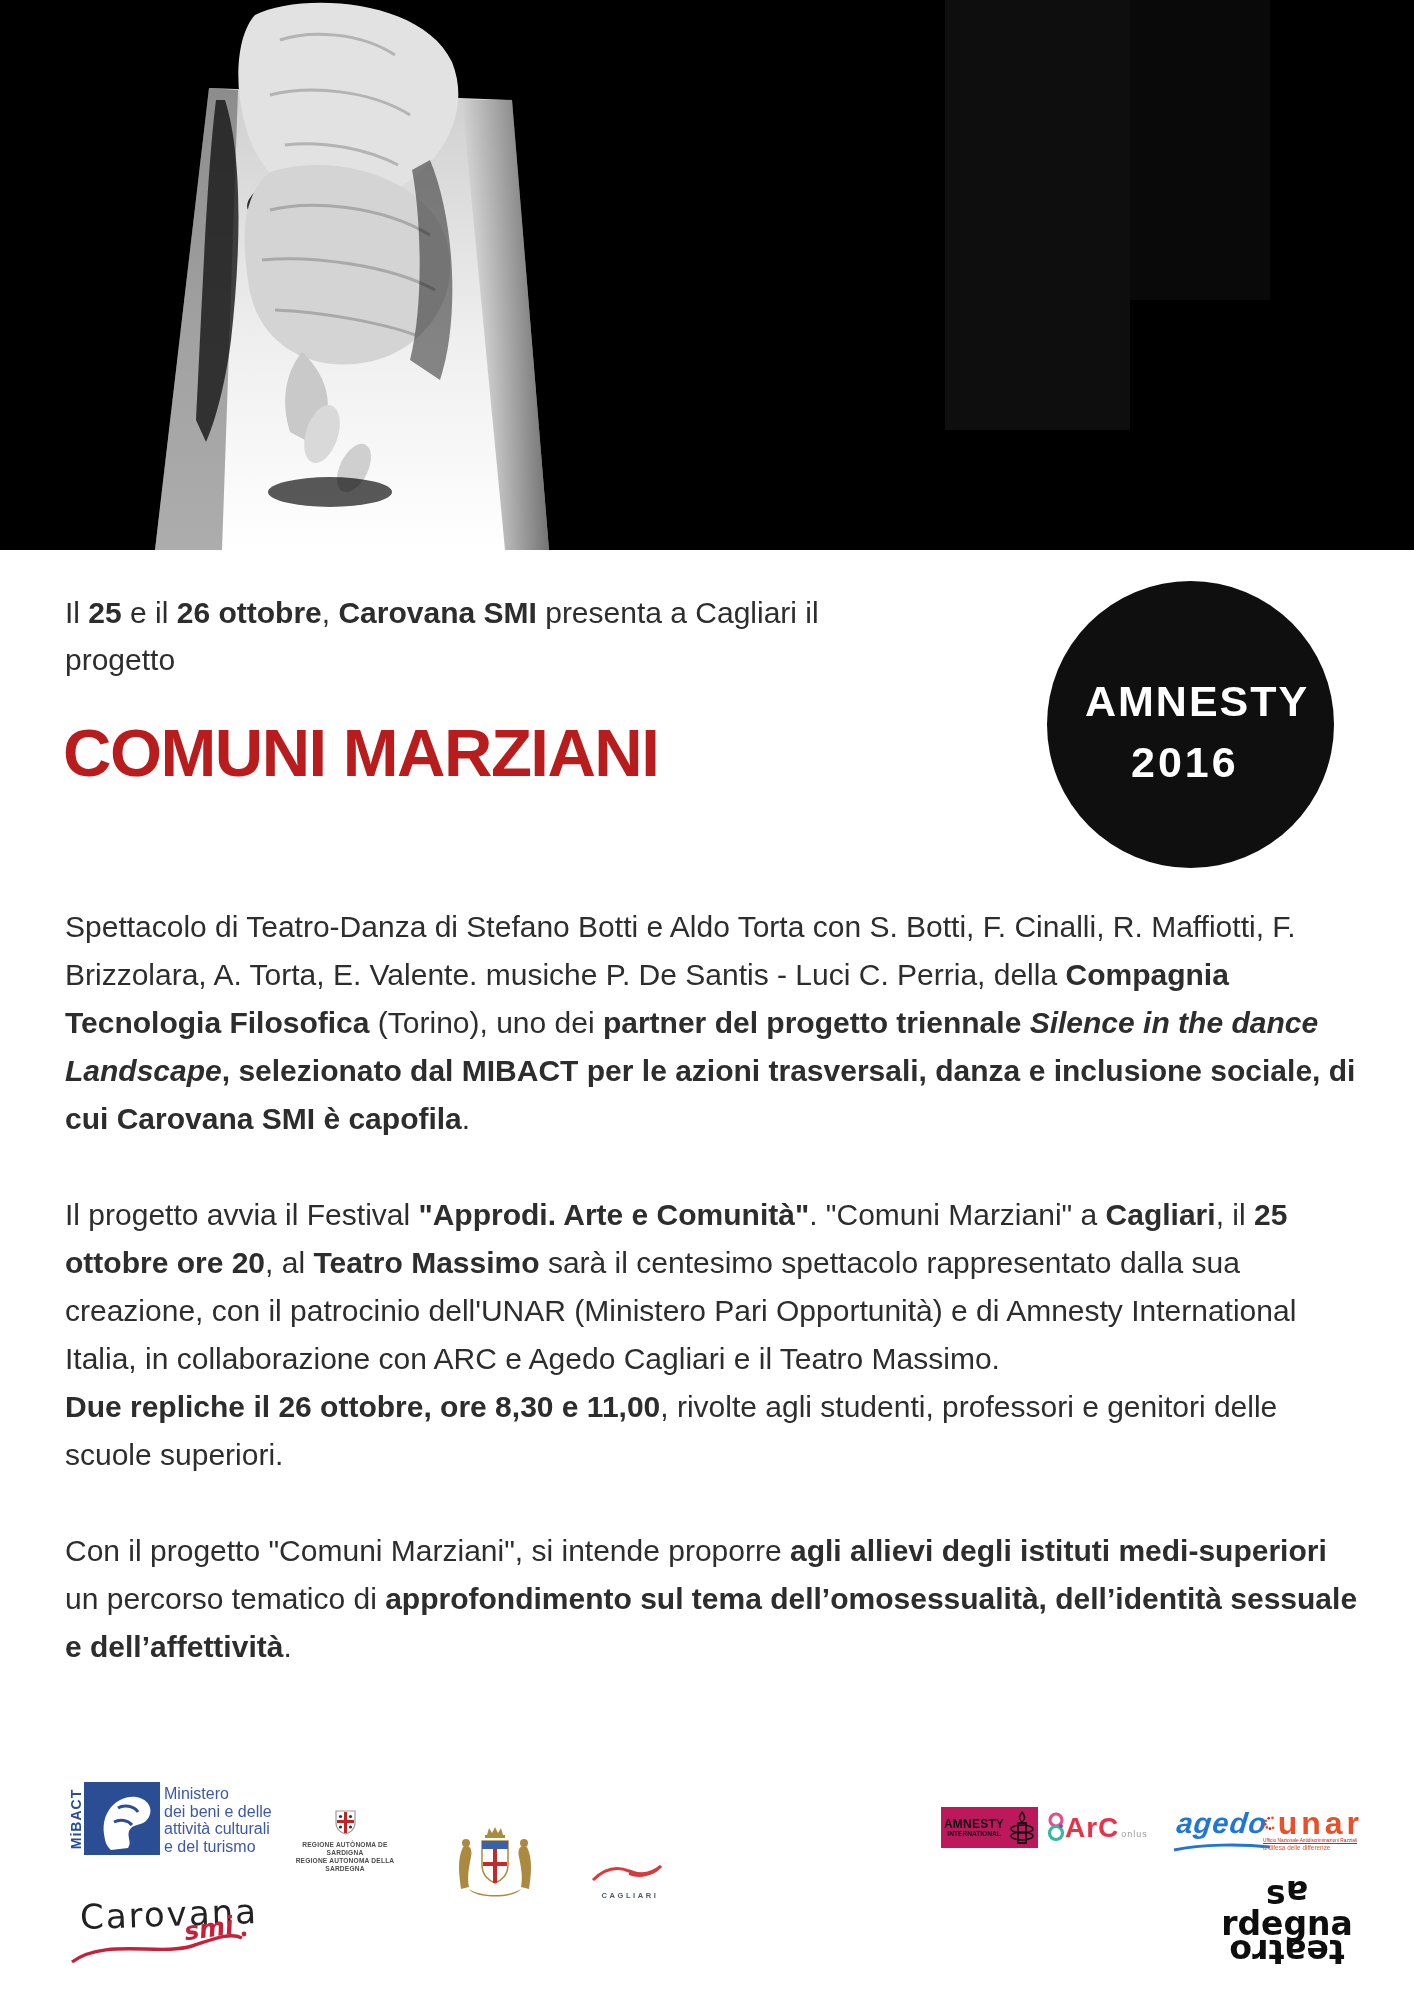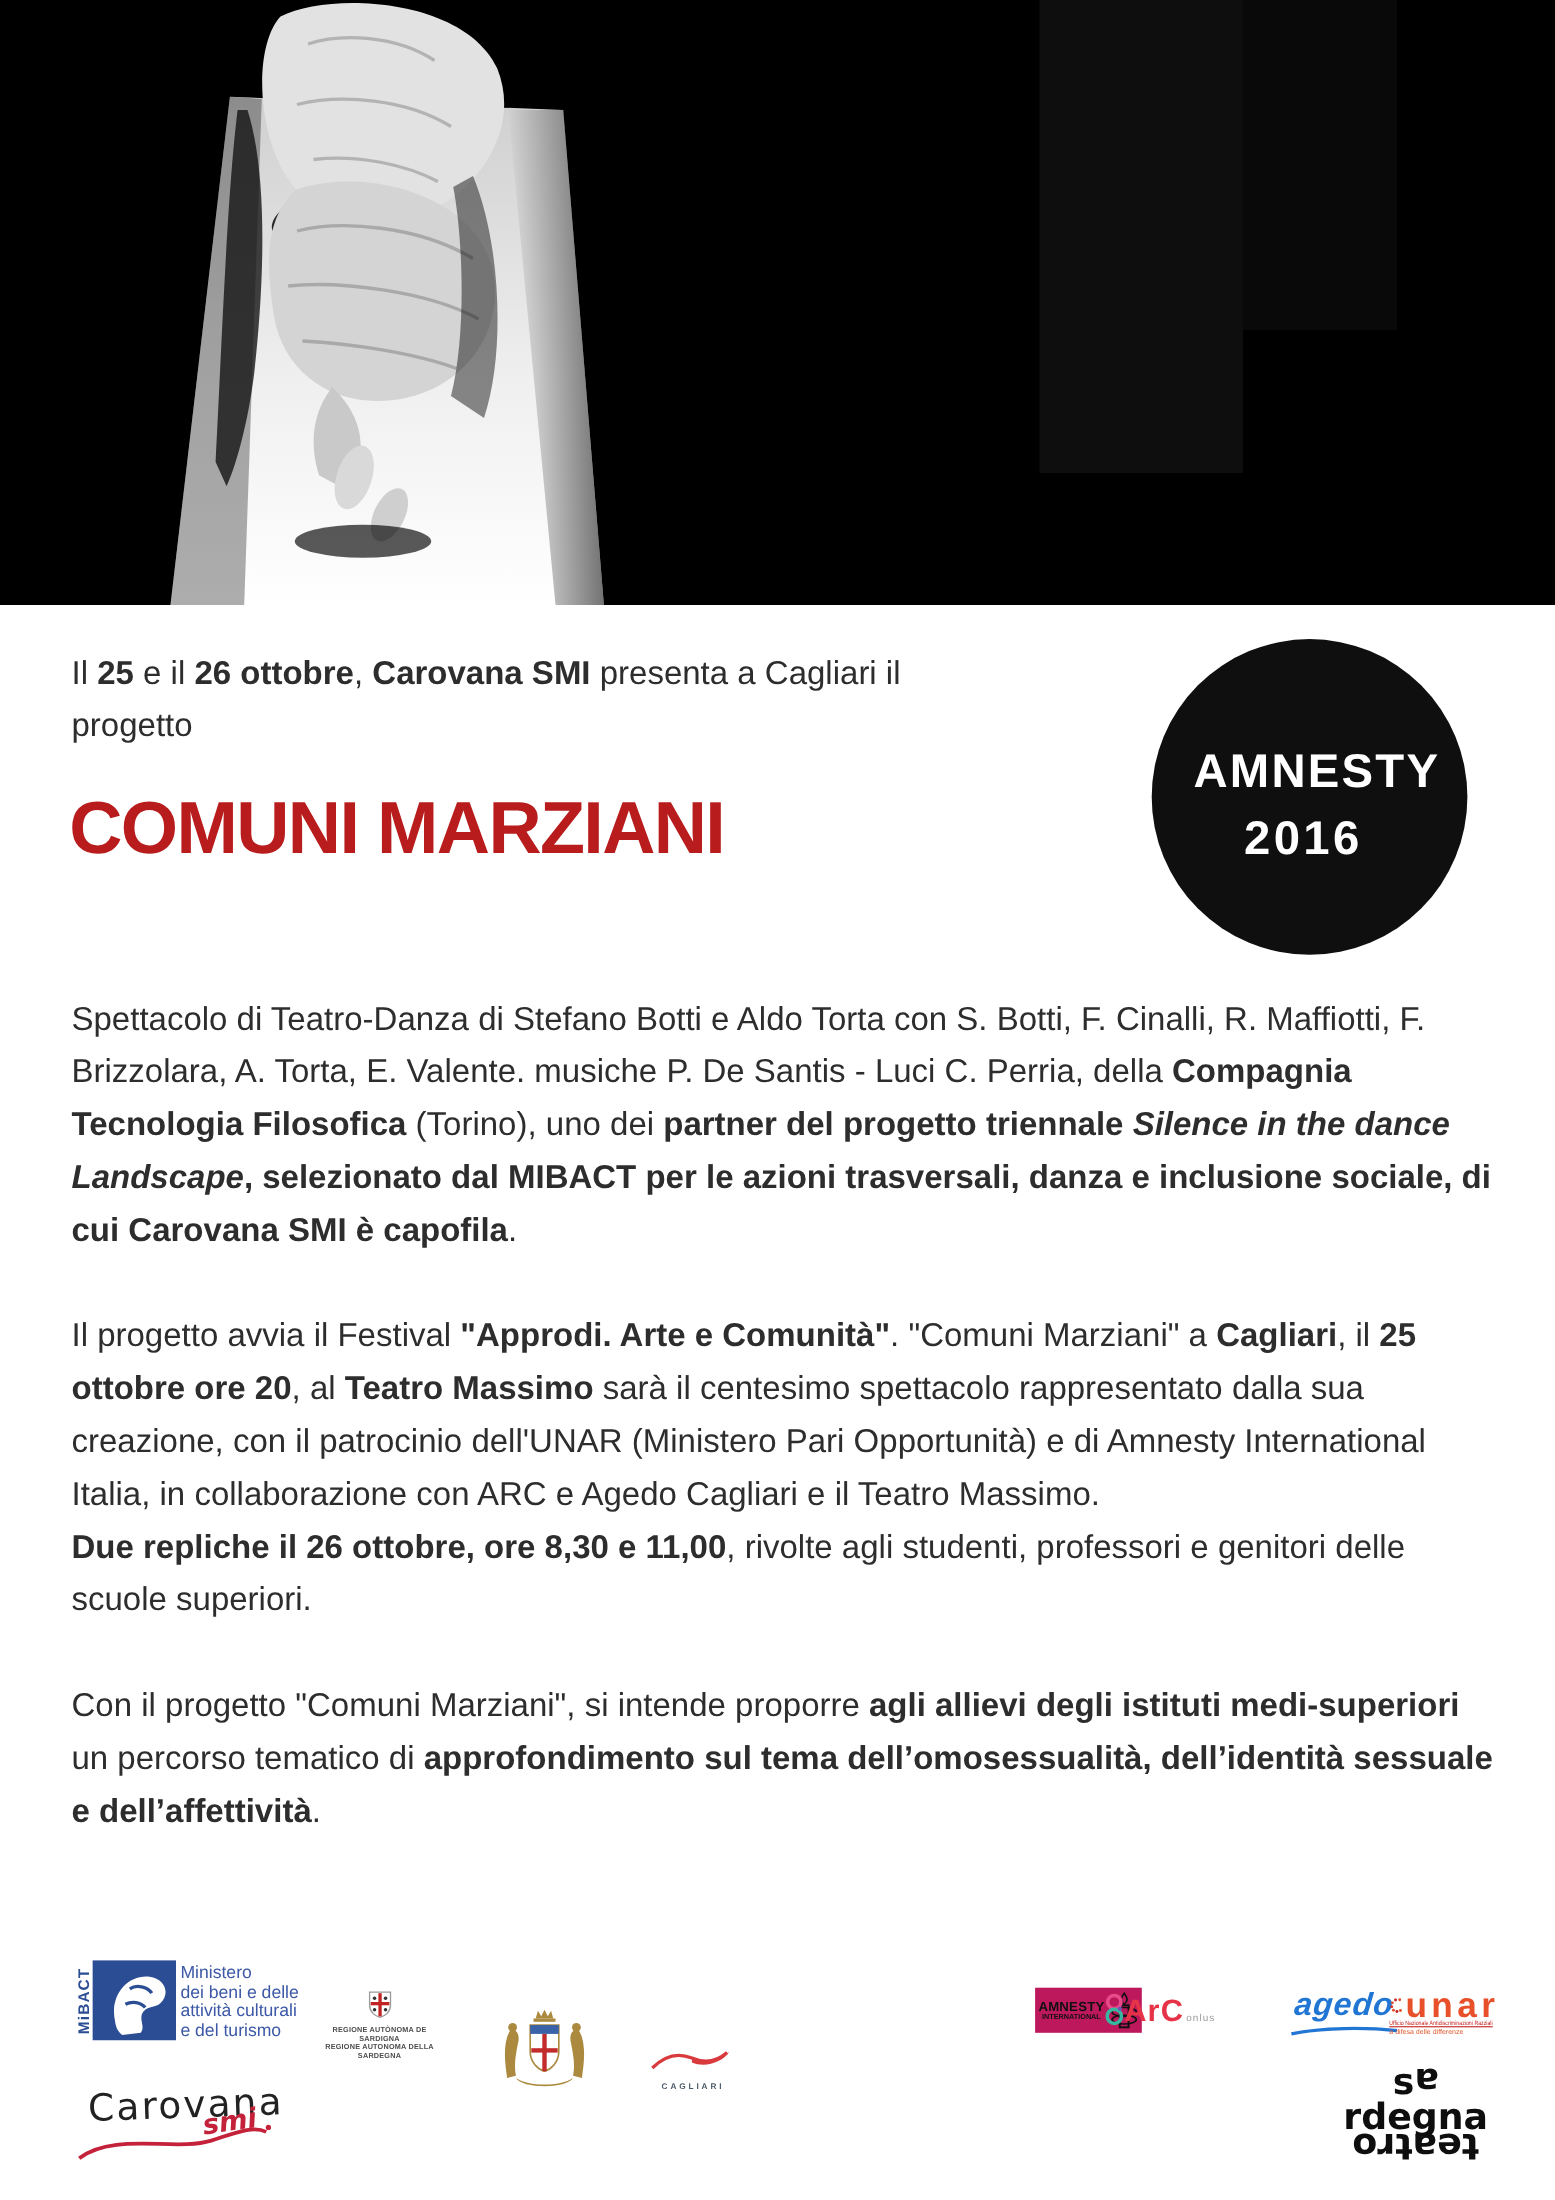--- a/index.html
+++ b/index.html
@@ -38,21 +38,21 @@
 
   .cagcity{position:absolute;left:589px;top:1860px;width:82px;text-align:center;}
   .cagcity .lbl{font-size:7.5px;letter-spacing:2.6px;color:#4d5a6a;margin-top:3px;font-weight:bold;}
 
   .amnesty{position:absolute;left:941px;top:1807px;width:97px;height:41px;background:#be185d;
            display:flex;align-items:center;justify-content:space-between;gap:3px;box-sizing:border-box;padding:0 3px;}
   .amn-tx{text-align:center;color:#101010;line-height:1;}
   .amn-tx .l1{font-size:12px;font-weight:bold;letter-spacing:.2px;}
   .amn-tx .l2{font-size:6.6px;font-weight:bold;margin-top:1px;}
 
-  .arc{position:absolute;left:1004px;top:1812px;display:flex;align-items:flex-end;}
+  .arc{position:absolute;left:1047px;top:1812px;display:flex;align-items:flex-end;}
   .arc-tx{font-size:28px;font-weight:bold;color:#e73348;letter-spacing:1px;line-height:28px;}
   .arc-onlus{font-size:9px;color:#9a9a9a;letter-spacing:1px;margin:0 0 3px 2px;}
 
   .agedo{position:absolute;left:1170px;top:1808px;width:104px;text-align:center;}
   .agedo-tx{font-size:29px;font-weight:bold;font-style:italic;color:#2176d4;transform:skewX(-6deg);letter-spacing:1px;line-height:30px;}
 
   .unar{position:absolute;left:1263px;top:1811px;width:100px;}
   .unar-row{display:flex;align-items:center;gap:2px;}
   .unar-tx{font-size:32px;font-weight:bold;color:#e8502a;letter-spacing:4px;line-height:24px;}
   .unar-t1{font-size:5.6px;color:#c42222;white-space:nowrap;text-decoration:underline;margin-top:2px;transform-origin:left;transform:scaleX(.85);}

